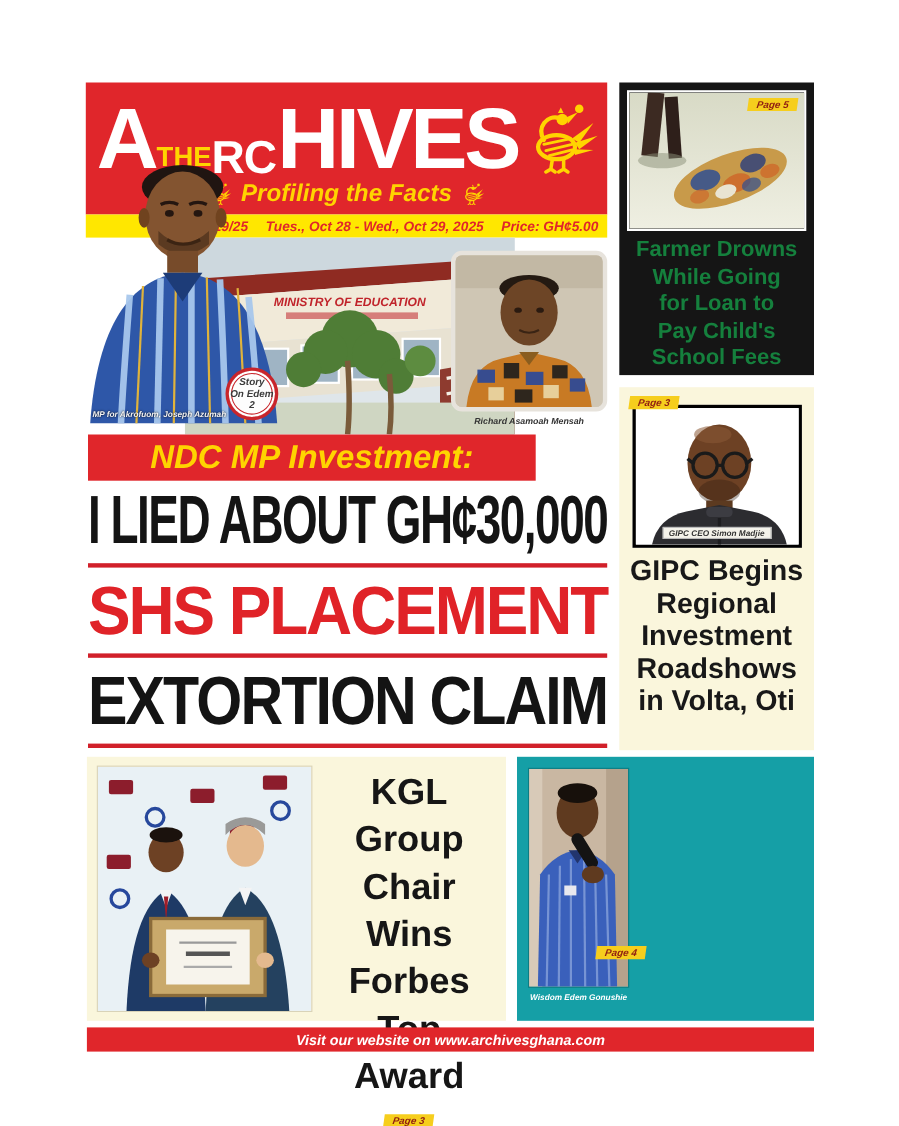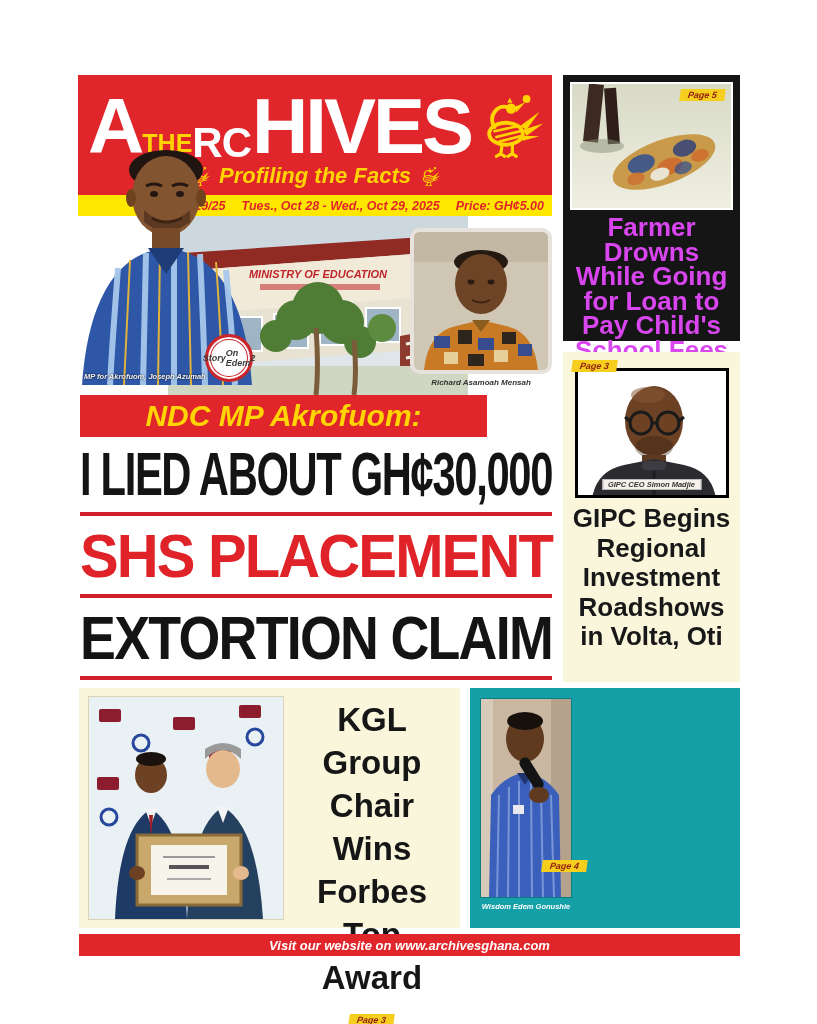--- a/index.html
+++ b/index.html
@@ -32,41 +32,41 @@
   .richard-photo { position:absolute; left:410px; top:228px; width:142px; height:146px;
                    border:4px solid #e7e3dc; border-radius:10px; overflow:hidden; background:#cfc6b4; }
   .richard-caption { position:absolute; left:410px; top:378px; width:142px; text-align:center;
                      font-size:8px; font-weight:bold; font-style:italic; color:#333; }
   .mp-photo { position:absolute; left:66px; top:140px; width:222px; height:245px; z-index:5; }
   .mp-caption { position:absolute; left:84px; top:372px; z-index:6; font-size:7.5px;
                 font-style:italic; font-weight:bold; color:#f2f2f2; text-shadow:0 0 2px #000; }
   .story-badge { position:absolute; left:205px; top:334px; width:48px; height:48px; z-index:7;
                  background:#fdfdfd; border:3px solid #C9252B; border-radius:50%;
                  box-shadow: inset 0 0 0 2px #fff, inset 0 0 0 3px #C9252B;
-                 display:flex; flex-direction:row; align-items:center; justify-content:center;
+                 display:flex; flex-direction:column; align-items:center; justify-content:center;
                  color:#3b3b3b; font-style:italic; font-weight:bold; font-size:9px; line-height:1.15; }
 
   
   .kicker-bar { position:absolute; left:80px; top:395px; width:407px; height:42px;
                 background:#E0262B; display:flex; align-items:center; justify-content:center; }
   .kicker-text { color:#FFD400; font-size:30px; font-weight:bold; font-style:italic; letter-spacing:0; }
   .lead { position:absolute; left:80px; top:440px; width:472px; }
   .lead-line { width:472px; height:70px; overflow:visible; }
   .lead-line .fit { display:inline-block; white-space:nowrap; transform-origin:left center;
                     font-size:62px; line-height:68px; font-weight:bold; letter-spacing:-2px; }
   .lead-black { color:#141414; }
   .lead-red   { color:#E02328; }
   .lead-rule { height:4px; background:#D1202A; margin:2px 0 6px 0; }
 
   
   .farmer-panel { position:absolute; left:563px; top:75px; width:177px; height:266px;
                   background:#151515; padding:7px; }
   .farmer-photo { position:relative; width:163px; height:128px; border:2px solid #fff; overflow:hidden; }
-  .farmer-headline { margin-top:5px; text-align:center; color:#d946ef;
-                     font-size:26px; line-height:24.5px; font-weight:bold; }
+  .farmer-headline { margin-top:5px; text-align:center; color:#15803d;
+                     font-size:20px; line-height:24.5px; font-weight:bold; }
   .page-badge { display:inline-block; background:#F6CE1D; color:#8F1D12; font-size:9px;
                 font-weight:bold; font-style:italic; padding:1px 8px; transform:skewX(-8deg); }
   .badge-tr { position:absolute; top:5px; right:6px; }
 
   
   .gipc-panel { position:absolute; left:563px; top:352px; width:177px; height:330px;
                 background:#FAF6DC; padding:8px 6px 6px 6px; }
   .badge-tl { position:absolute; top:8px; left:9px; z-index:3; }
   .gipc-photo { position:relative; width:154px; height:130px; margin:8px auto 4px auto;
                 background:#ffffff; border:3px solid #000000; overflow:hidden; }
@@ -253,21 +253,21 @@
   </svg>
   <div class="mp-caption">MP for Akrofuom, Joseph Azumah</div>
 
   <div class="story-badge">
     <span>Story</span>
     <span>On Edem</span>
     <span>2</span>
   </div>
 
   <div class="kicker-bar">
-    <span class="kicker-text">NDC MP Akrofuom:</span>
+    <span class="kicker-text">NDC MP Investment:</span>
   </div>
 
   <div class="lead">
     <div class="lead-line"><span class="fit lead-black" style="transform: scaleX(0.673);">I LIED ABOUT GH¢30,000</span></div>
     <div class="lead-rule"></div>
     <div class="lead-line"><span class="fit lead-red" style="transform: scaleX(0.9356);">SHS PLACEMENT</span></div>
     <div class="lead-rule"></div>
     <div class="lead-line"><span class="fit lead-black" style="transform: scaleX(0.8675);">EXTORTION CLAIM</span></div>
     <div class="lead-rule"></div>
   </div>

